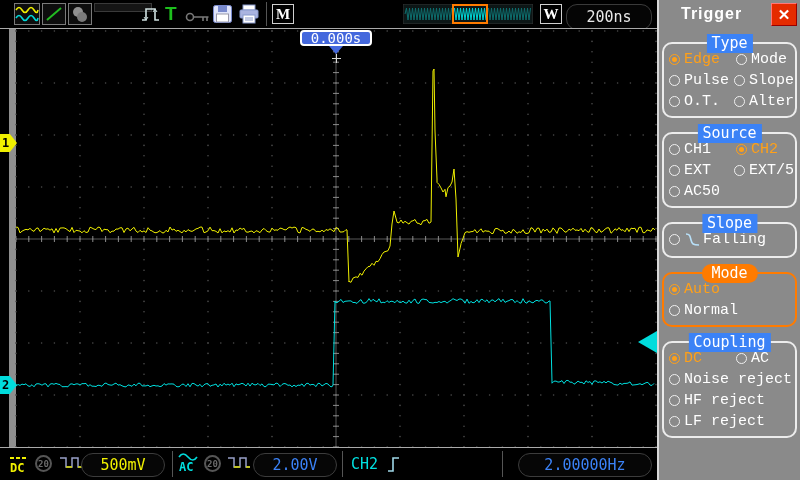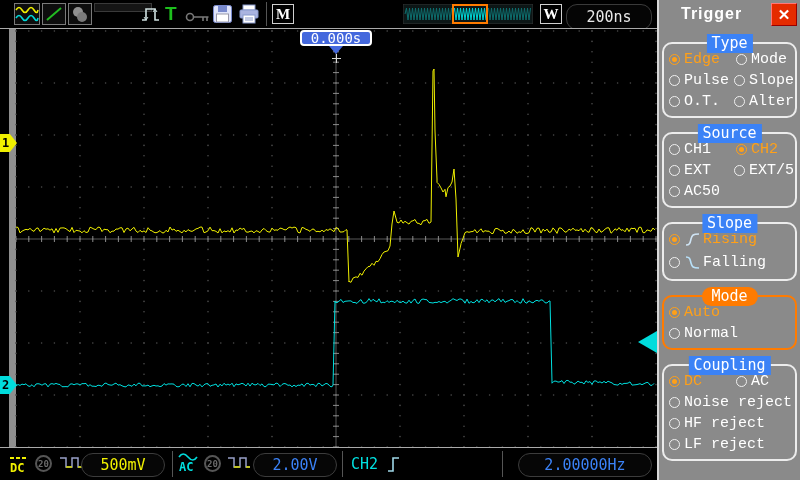--- a/index.html
+++ b/index.html
@@ -1235,31 +1235,20 @@
           <div class="opt-row">
             <div class="option">
               <span class="radio"></span>
               <span class="opt-label">AC50</span>
             </div>
           </div>
         </div>
         <div class="section">
           <span class="legend">Slope</span>
           <div class="opt-row tall">
-            <div class="option selected">
-              <span class="radio"></span>
-              <span class="slope-icon">
-                <svg width="17" height="17">
-                  <path d="M2,14 C6,14 6,12 7,8 C8,4 9,3 15,3" fill="none" stroke="#cfe4f4" stroke-width="1.6"></path>
-                </svg>
-              </span>
-              <span class="opt-label">Rising</span>
-            </div>
-          </div>
-          <div class="opt-row tall">
             <div class="option">
               <span class="radio"></span>
               <span class="slope-icon">
                 <svg width="17" height="17">
                   <path d="M2,3 C6,3 6,5 7,9 C8,13 9,14 15,14" fill="none" stroke="#b8e0f8" stroke-width="1.6"></path>
                 </svg>
               </span>
               <span class="opt-label">Falling</span>
             </div>
           </div>

